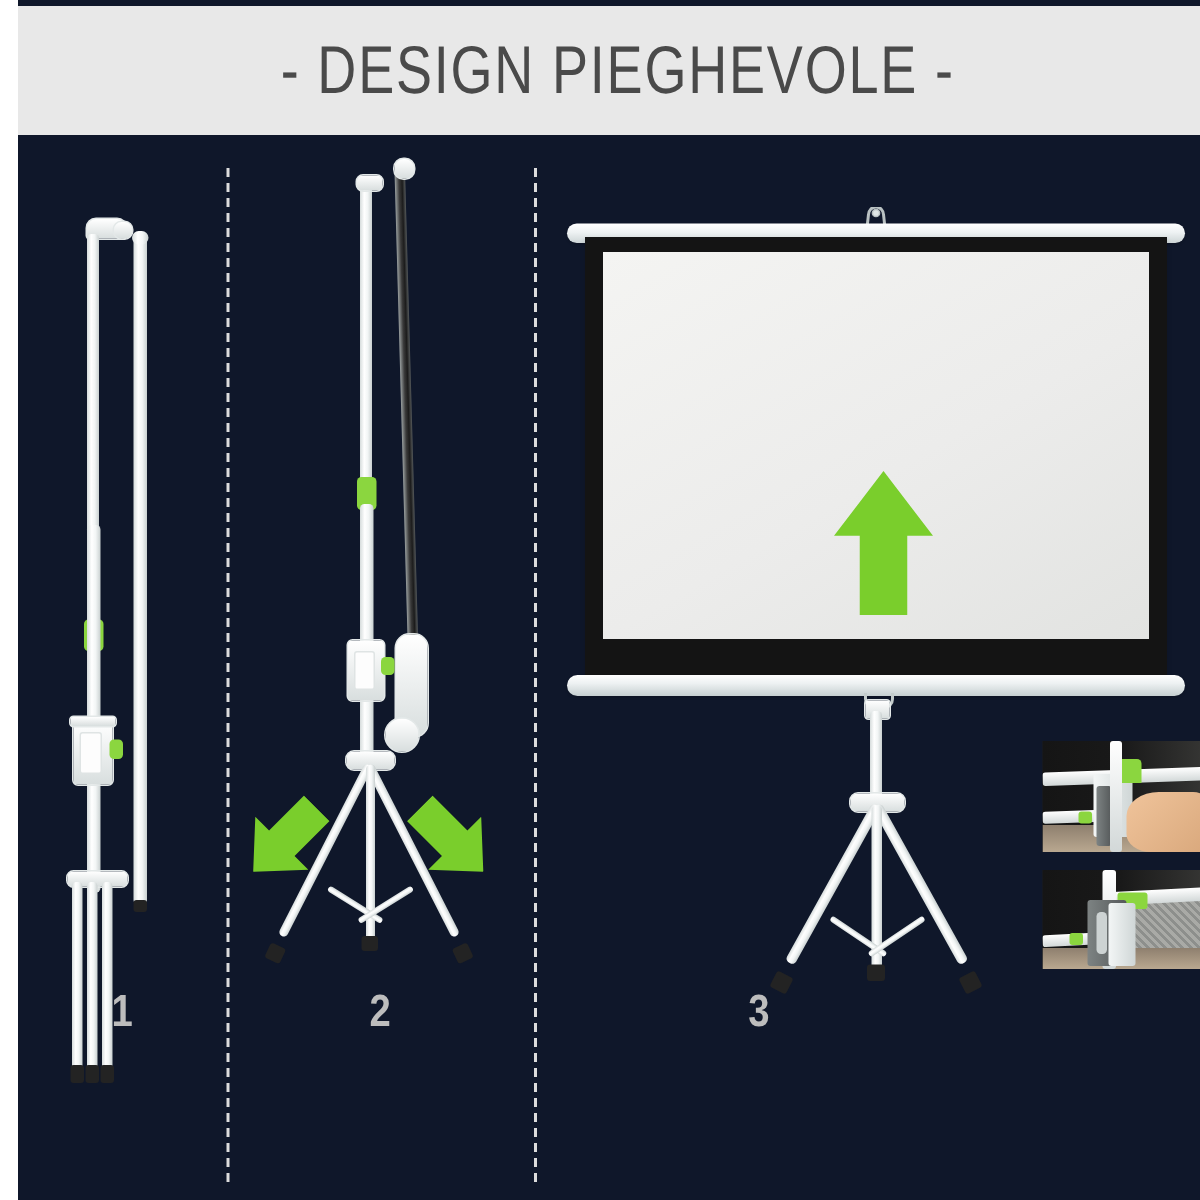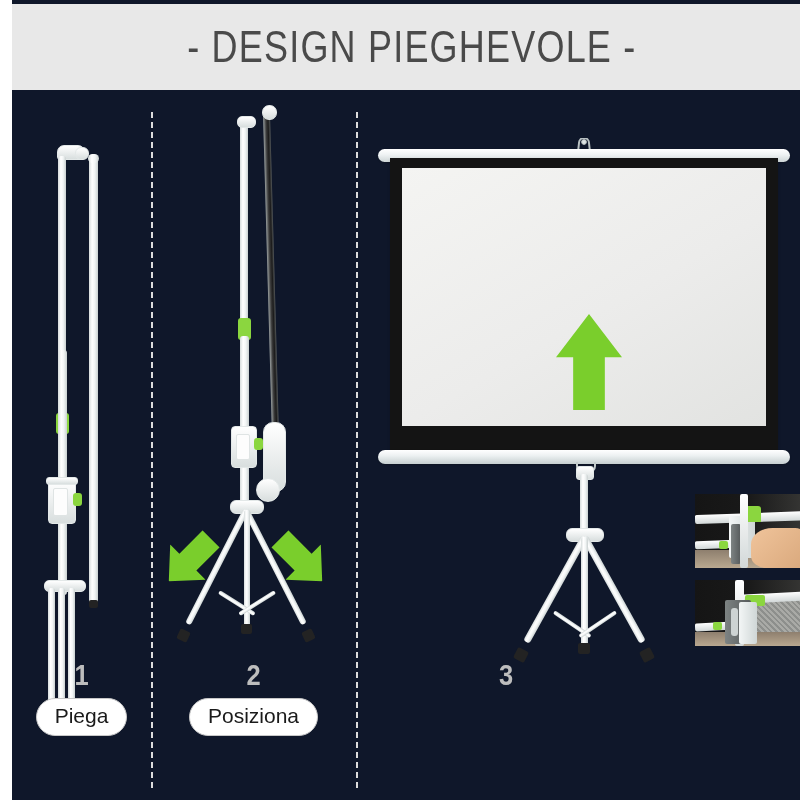--- a/index.html
+++ b/index.html
@@ -271,21 +271,20 @@
       <div class="pole" style="left:46px; top:488px; width:7px; height:125px;"></div>
       <div class="pole" style="left:56px; top:488px; width:7px; height:125px;"></div>
 
       <div class="foot" style="left:35px; top:610px; width:9px; height:12px;"></div>
       <div class="foot" style="left:45px; top:610px; width:9px; height:12px;"></div>
       <div class="foot" style="left:55px; top:610px; width:9px; height:12px;"></div>
     </div>
 
     <div class="step-block" id="step-1">
       <div class="step-number">1</div>
-      <div class="step-pill">Piega</div>
     </div>
   </div>
 
   <div class="panel" id="panel-2">
 
     <div id="p2-art">
 
       <div class="pole-dark" style="left:112px; top:14px; width:7px; height:365px; transform:rotate(-1.6deg); transform-origin:top center;"></div>
       <div class="hub" style="left:111px; top:5px; width:13px; height:13px; border-radius:7px;"></div>
 
@@ -315,21 +314,20 @@
       <div class="foot" style="left:27px; top:530px; width:11px; height:11px; transform:rotate(25deg);"></div>
       <div class="foot" style="left:152px; top:530px; width:11px; height:11px; transform:rotate(-25deg);"></div>
       <div class="foot" style="left:90px; top:524px; width:11px; height:10px;"></div>
 
       <div class="arrow-diag" style="left:14px; top:430px; width:50px; height:60px; transform:rotate(-135deg);"></div>
       <div class="arrow-diag" style="left:125px; top:430px; width:50px; height:60px; transform:rotate(135deg);"></div>
     </div>
 
     <div class="step-block" id="step-2">
       <div class="step-number">2</div>
-      <div class="step-pill">Posiziona</div>
     </div>
   </div>
 
   <div class="panel" id="panel-3">
 
     <div id="p3-art">
 
       <div id="screen-hook">
         <svg width="20" height="14" viewBox="0 0 20 14">
           <path d="M4 14 L5 5 A5 5 0 0 1 15 5 L16 14" fill="none" stroke="#b9c1c2" stroke-width="2"></path>

